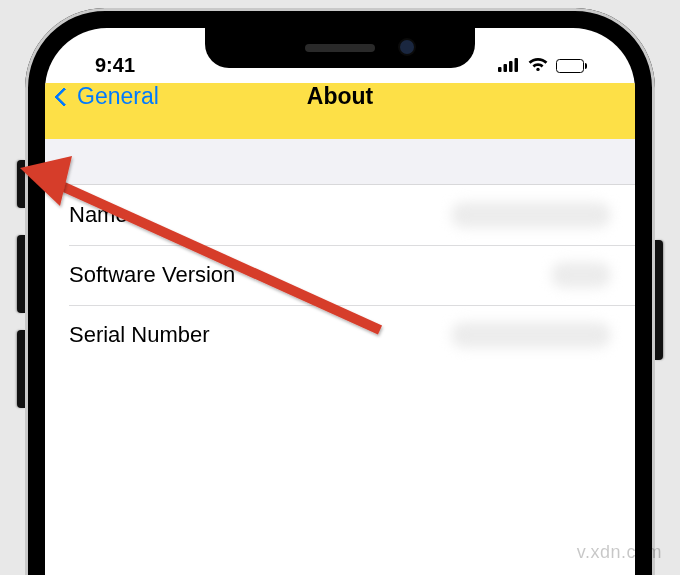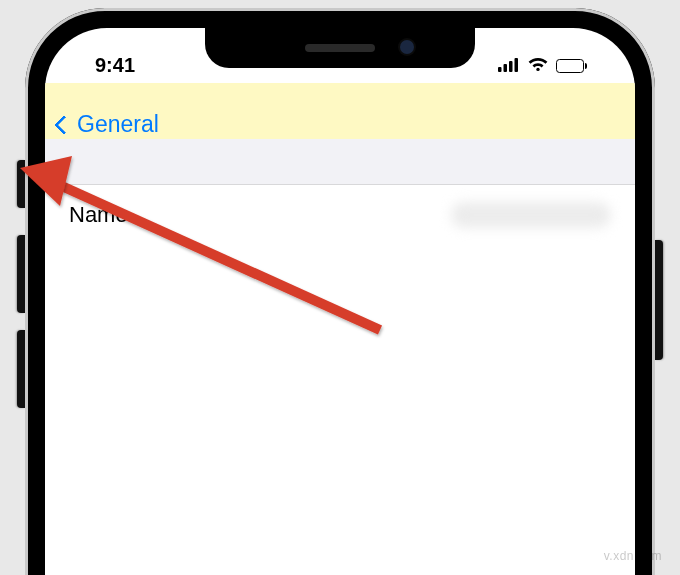--- a/index.html
+++ b/index.html
@@ -123,25 +123,25 @@
       height: 6px;
       background: #000;
       border-radius: 0 2px 2px 0;
       margin-left: 1px;
     }
 
     
     .nav-bar {
       height: 56px;
       display: flex;
-      align-items: flex-end;
+      align-items: flex-start;
       padding: 0 12px;
       position: relative;
       border-bottom: 0.5px solid transparent;
-      background: #fef9c3;
+      background: #fde047;
     }
     .back-btn {
       display: flex;
       align-items: center;
       color: #007aff;
       font-size: 23px;
       font-weight: 400;
       cursor: pointer;
       gap: 4px;
     }
@@ -205,21 +205,21 @@
       left: 20px;
       top: 80px;
       pointer-events: none;
       z-index: 200;
     }
 
     .watermark {
       position: absolute;
       bottom: 12px;
       right: 18px;
-      font-size: 12px;
+      font-size: 18px;
       color: rgba(0,0,0,0.22);
       letter-spacing: 0.5px;
       z-index: 300;
       font-family: Arial, sans-serif;
     }
   </style>
 </head>
 <body>
 
 <div class="side-btn-left side-mute"></div>
@@ -258,32 +258,41 @@
           <span class="battery-tip"></span>
         </span>
       </div>
     </div>
 
     <div class="nav-bar">
       <div class="back-btn">
         <span class="chevron-left"></span>
         <span>General</span>
       </div>
+      <div class="nav-title">About</div>
     </div>
 
     <div class="group-header"></div>
 
     <div class="row">
       <span class="row-label">Name</span>
       <span class="row-value"></span>
     </div>
 
-
-
-
+    <div class="row">
+      <span class="row-label">Software Version</span>
+      <span class="row-value short"></span>
+    </div>
+
+
+
+    <div class="row">
+      <span class="row-label">Serial Number</span>
+      <span class="row-value"></span>
+    </div>
 
   </div>
 </div>
 
 <svg class="arrow-svg" width="400" height="270">
   <defs>
     <filter id="ds" x="-20%" y="-20%" width="140%" height="140%">
       <feDropShadow dx="1" dy="2" stdDeviation="1.5" flood-color="rgba(0,0,0,0.3)"></feDropShadow>
     </filter>
   </defs>

